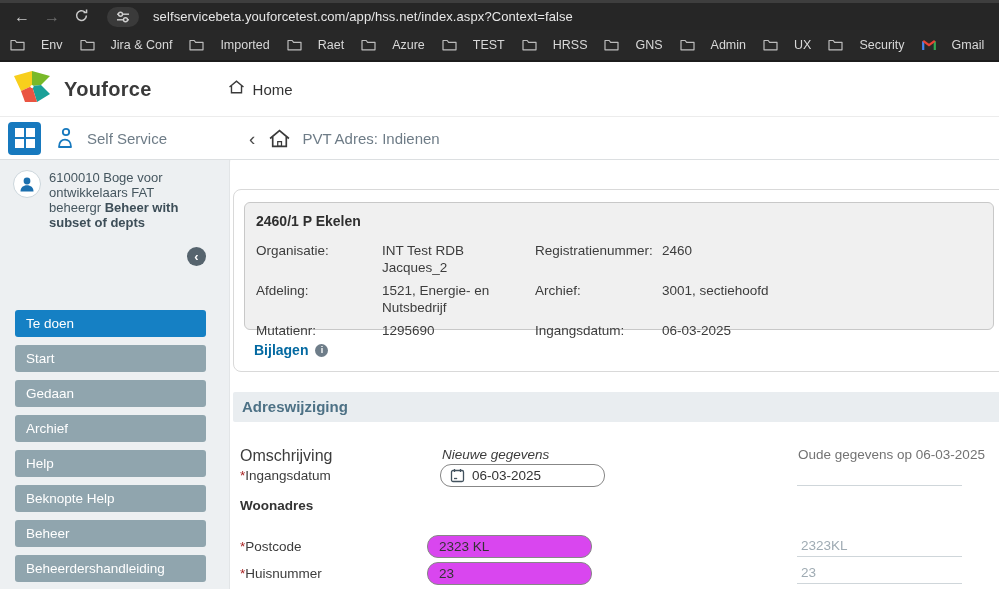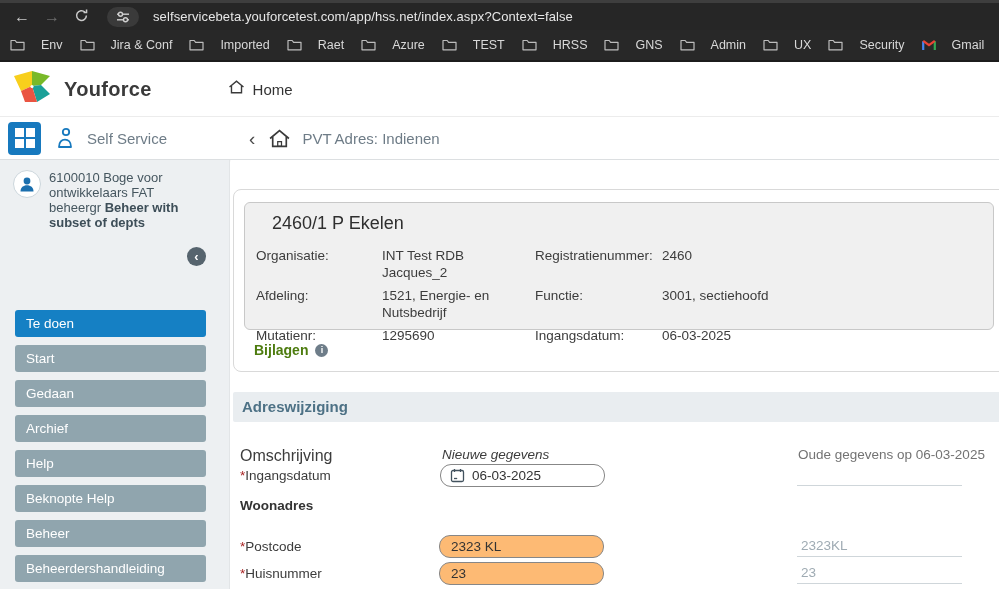--- a/index.html
+++ b/index.html
@@ -62,48 +62,48 @@
     white-space:nowrap; overflow:hidden; }
   .mitem.active { background:#1580c4; }
 
   
   .content { position:absolute; left:231px; top:160px; width:768px; bottom:0;
     background:#fff; overflow:hidden; }
   .panel { position:absolute; left:2px; top:29px; width:820px; height:183px;
     background:#fff; border:1px solid #d9d9d9; border-radius:8px; }
   .card { position:absolute; left:10px; top:12px; width:750px; height:128px;
     background:#f0f0f0; border:1px solid #c8c8c8; border-radius:6px; padding:10px 11px; }
-  .card-title { font-size:18px; font-weight:normal; color:#2f2f2f; margin-bottom:13px;margin-left:16px; }
+  .card-title { font-size:14px; font-weight:bold; color:#2f2f2f; margin-bottom:13px; }
   .card-grid { display:grid; grid-template-columns:126px 153px 127px auto;
     row-gap:6px; font-size:13.5px; line-height:17px; color:#3c3c3c; }
   .card-grid .cv { padding-right:12px; }
   .attach-row { position:absolute; left:20px; top:152px; display:flex; align-items:center; gap:7px; }
-  .attach-lb { font-size:14px; font-weight:bold; color:#4d7c0f; }
+  .attach-lb { font-size:14px; font-weight:bold; color:#0369a1; }
   .info-ic { width:13px; height:13px; border-radius:50%; background:#6e7d89; color:#fff;
     font-size:9px; font-weight:bold; display:flex; align-items:center; justify-content:center;
     cursor:pointer; }
 
   .section-bar { position:absolute; left:2px; top:232px; width:820px; height:30px;
     background:#e9edf0; border-radius:2px; line-height:30px; padding-left:9px;
     font-size:15px; font-weight:bold; color:#4d7185; }
 
   .form-area { position:absolute; left:0; top:284px; right:0; height:145px; }
   .frow { position:absolute; left:0; right:0; height:24px; }
   .fcol-desc { position:absolute; left:9px; top:3px; font-size:16px; color:#3c3c3c; white-space:nowrap; }
   .fcol-new  { position:absolute; left:211px; top:3px; font-size:13.5px; color:#3c3c3c; white-space:nowrap;font-style:italic; }
   .fcol-old  { position:absolute; left:567px; top:3px; font-size:13.5px; color:#737373; white-space:nowrap; }
   .flabel { position:absolute; left:9px; top:4px; font-size:13.5px; color:#3c3c3c; white-space:nowrap; }
   .req { color:#a82323; }
   .fsub { position:absolute; left:9px; top:2px; font-size:13.5px; font-weight:bold; color:#333; }
   .finput { position:absolute; left:209px; top:0; width:165px; height:23px;
     border:1px solid #878787; border-radius:11px; background:#fff;
     display:flex; align-items:center; padding:0 9px; gap:7px; }
   .finput .val { font-size:13.5px; color:#333; }
-  input.finput-native { position:absolute; left:208px; top:0; width:165px; height:23px;
-    border:1px solid #878787; border-radius:11px; background:#fdba74; outline:none;
+  input.finput-native { position:absolute; left:196px; top:0; width:165px; height:23px;
+    border:1px solid #878787; border-radius:11px; background:#d946ef; outline:none;
     font-family:"Liberation Sans",sans-serif; font-size:13.5px; color:#333; padding:0 11px; }
   .fold { position:absolute; left:566px; top:0; width:165px; height:22px;
     border-bottom:1px solid #cfd6da; font-size:13.5px; color:#9fabb3; padding:3px 0 0 4px; }
 </style>
 </head>
 <body>
 
 <div class="screen">
 
   <div class="chrome-top">
@@ -323,21 +323,21 @@
     <div class="panel">
       <div class="card">
         <div class="card-title">2460/1  P Ekelen</div>
         <div class="card-grid" id="card-grid">
             <span class="cl">Organisatie:</span>
             <span class="cv">INT Test RDB Jacques_2</span>
             <span class="cl">Registratienummer:</span>
             <span class="cv">2460</span>
             <span class="cl">Afdeling:</span>
             <span class="cv">1521, Energie- en Nutsbedrijf</span>
-            <span class="cl">Functie:</span>
+            <span class="cl">Archief:</span>
             <span class="cv">3001, sectiehoofd</span>
             <span class="cl">Mutatienr:</span>
             <span class="cv">1295690</span>
             <span class="cl">Ingangsdatum:</span>
             <span class="cv">06-03-2025</span>
           </div>
       </div>
       <div class="attach-row">
         <span class="attach-lb">Bijlagen</span>
         <span class="info-ic">i</span>

